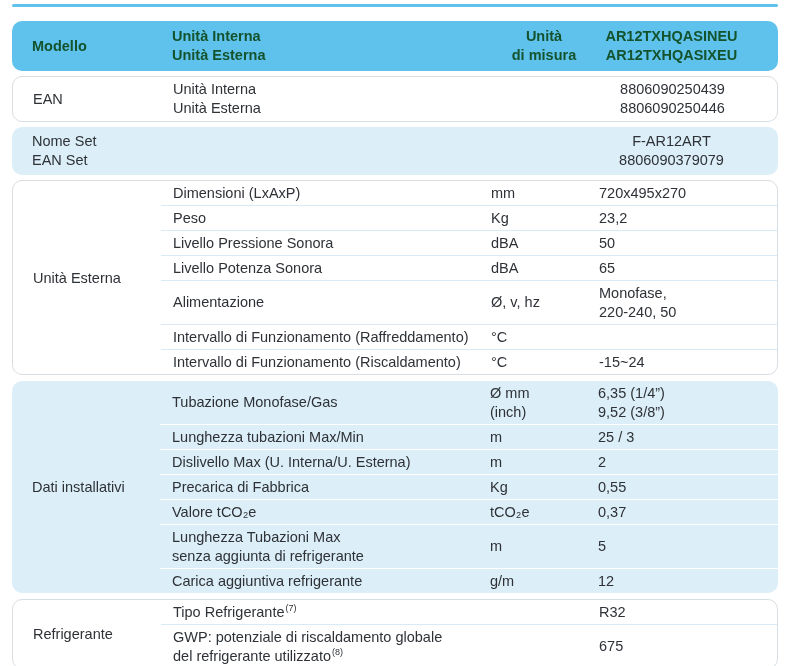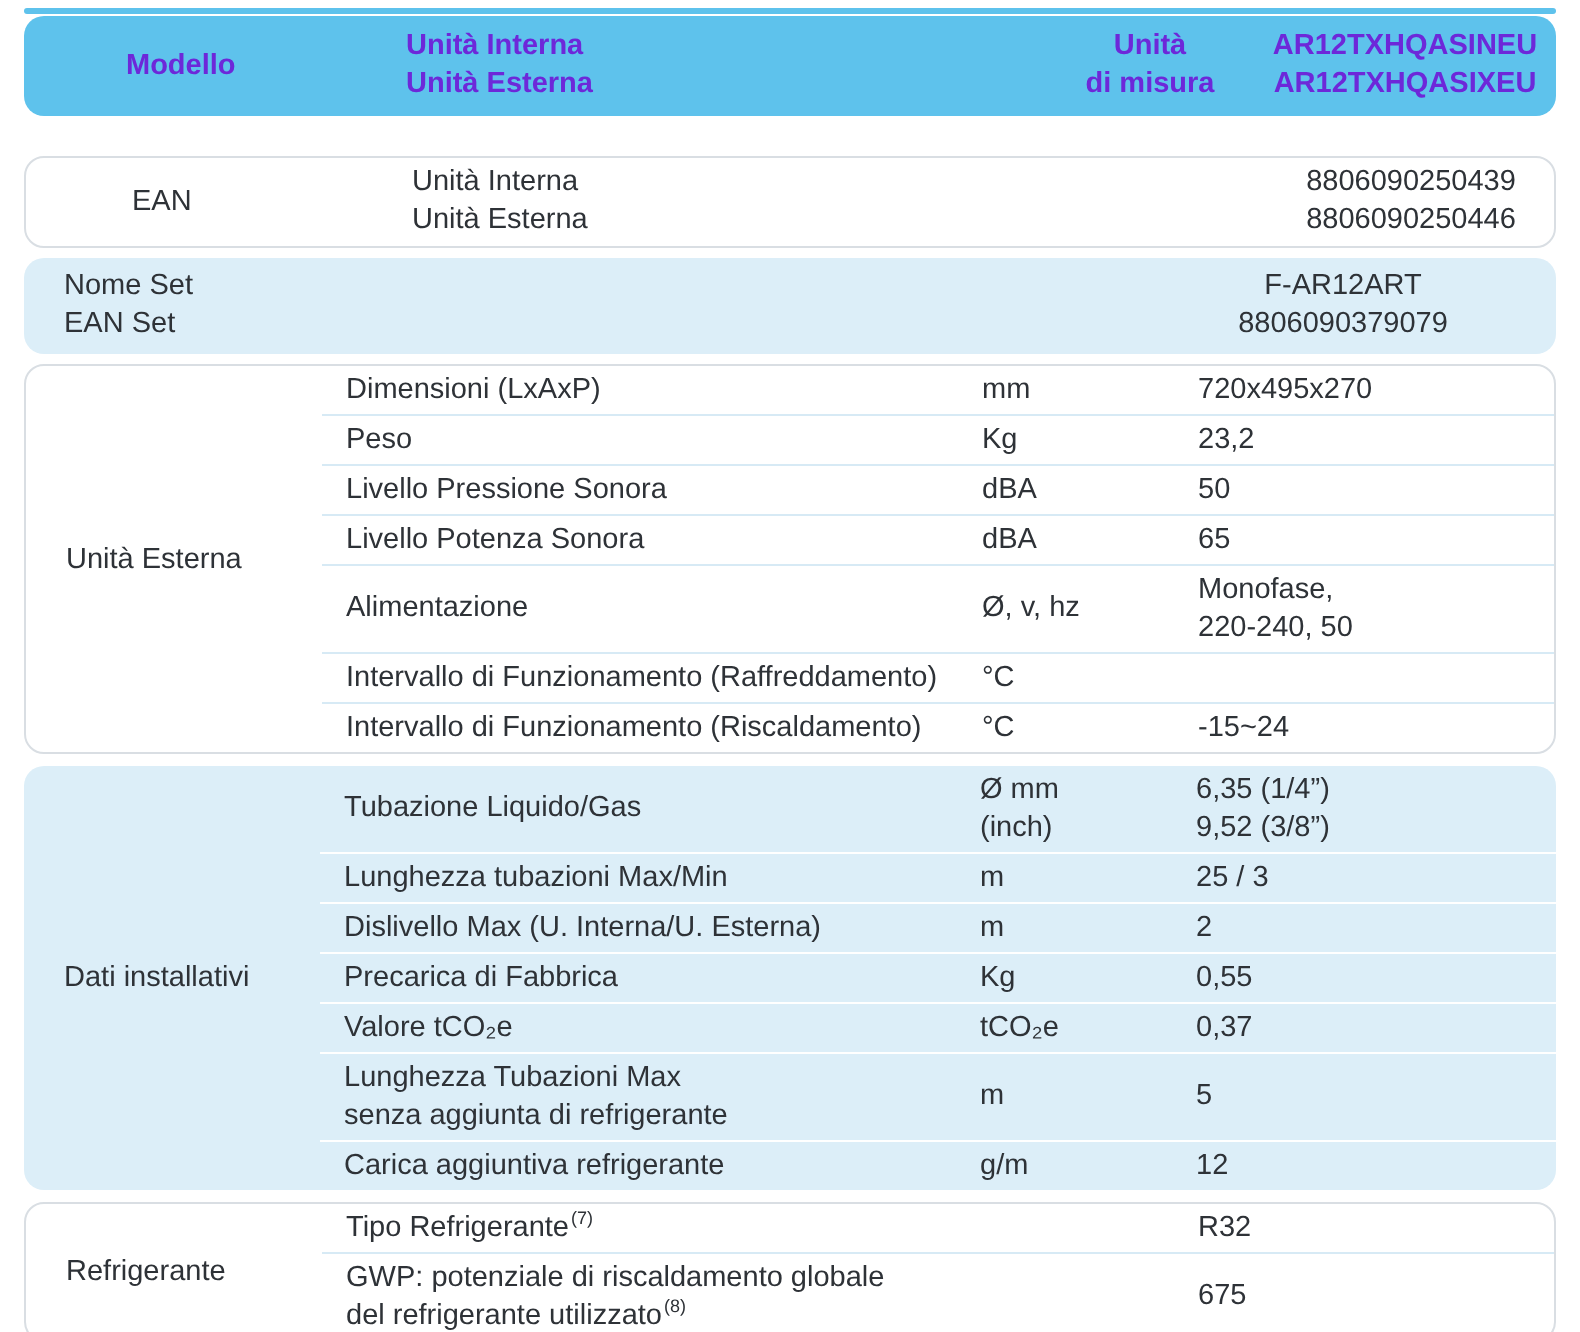--- a/index.html
+++ b/index.html
@@ -30,33 +30,32 @@
     align-items:center;
   }
   .band{border-radius:10px;}
   .band .c1{padding-left:20px;align-self:center;}
   .c2{padding-left:12px;}
   .c3,.c4{text-align:center;}
   .pre{white-space:pre-line;line-height:19px;}
 
   
   .header{
-    margin-top:1px;
+    margin-top:14px;
     min-height:50px;
     background:var(--header-blue);
-    color:#6d28d9;
+    color:#14532d;
     font-weight:700;
-    padding-left:31px;
   }
   
   .white-band{
     background:#ffffff;
     border:1px solid var(--border);
   }
-  .ean-band{margin-top:20px;min-height:46px;padding-left:33px;}
+  .ean-band{margin-top:5px;min-height:46px;}
   
   .set-band{
     margin-top:5px;
     min-height:48px;
     background:var(--light-blue);
   }
   .set-value .v1{font-weight:400;display:block;line-height:19px;}
   .set-value .v2{display:block;line-height:19px;}
 
   
@@ -185,21 +184,21 @@
           <div class="cell value">-15~24</div>
           <div class="cell spacer"></div>
         </div>
       </div>
   </div>
 
   <div class="block blue">
     <div class="label-col">Dati installativi</div>
     <div class="rows">
         <div class="srow">
-          <div class="cell prop"><span>Tubazione Liquido/Gas</span></div>
+          <div class="cell prop"><span>Tubazione Monofase/Gas</span></div>
           <div class="cell unit">Ø mm
 (inch)</div>
           <div class="cell value">6,35 (1/4”)
 9,52 (3/8”)</div>
           <div class="cell spacer"></div>
         </div>
         <div class="srow">
           <div class="cell prop"><span>Lunghezza tubazioni Max/Min</span></div>
           <div class="cell unit">m</div>
           <div class="cell value">25 / 3</div>

